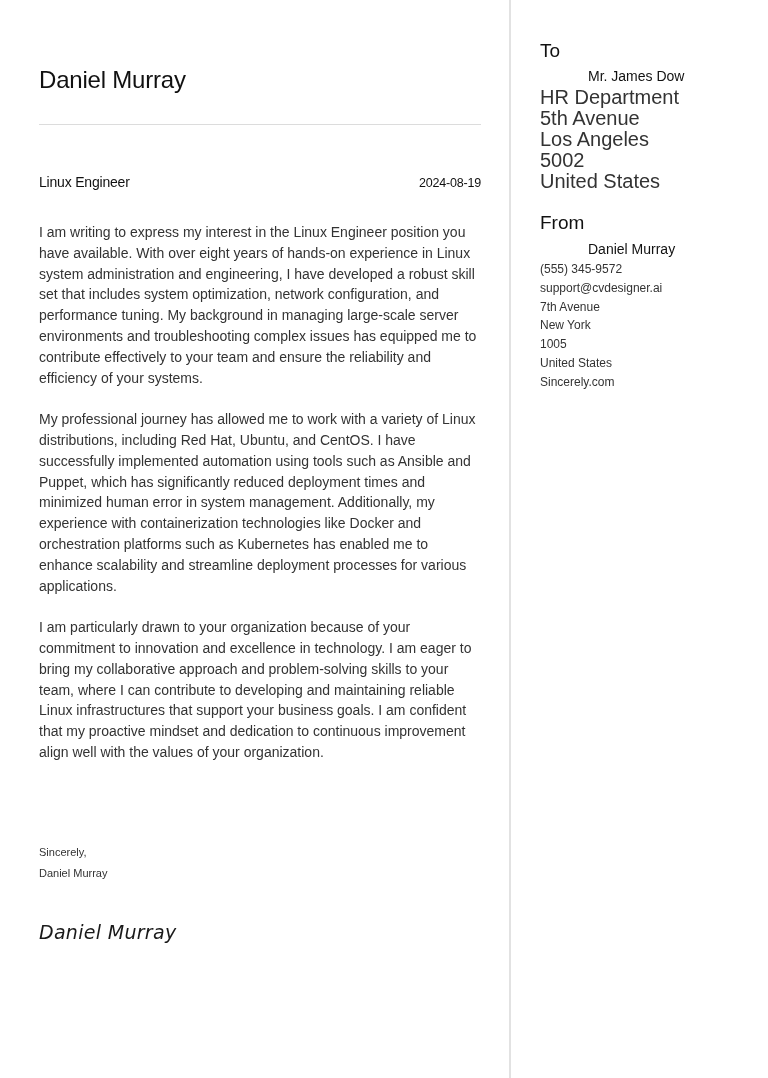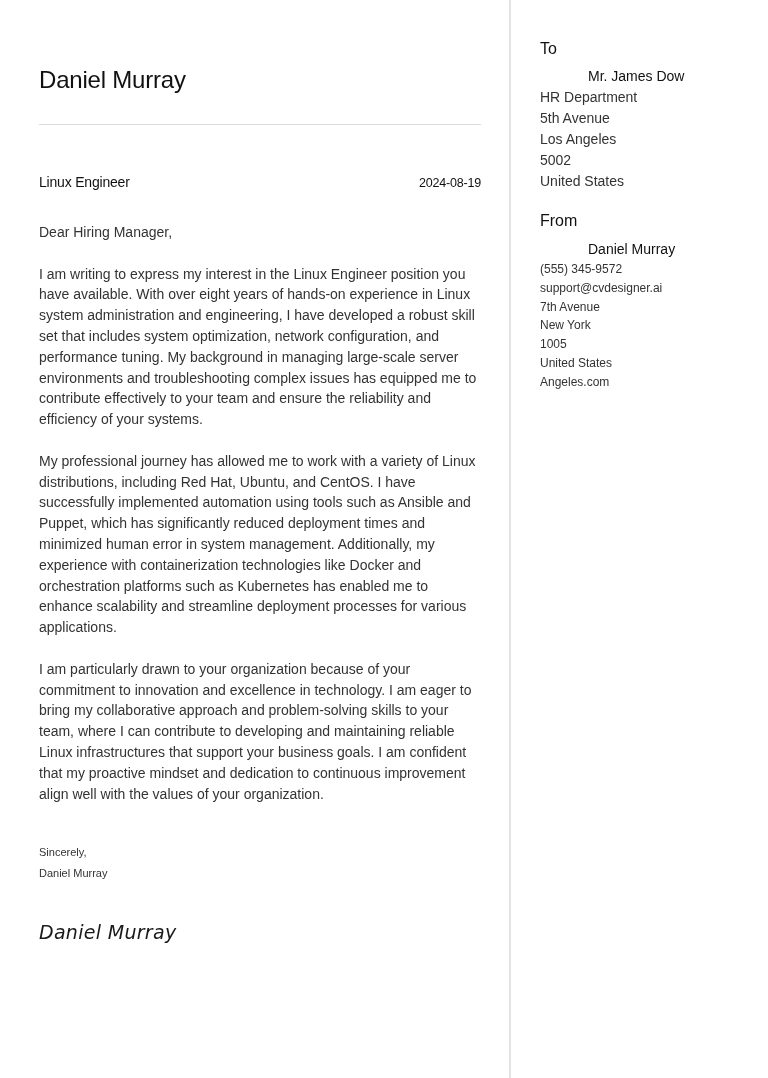--- a/index.html
+++ b/index.html
@@ -11,38 +11,37 @@
     .meta-row { position: absolute; top: 174px; left: 0; width: 442px; display: flex; justify-content: space-between; align-items: baseline; }
     .job-title { font-size: 14px; color: #111; letter-spacing: -0.2px; }
     .date { font-size: 12.5px; color: #111; letter-spacing: -0.2px; }
     .body-text { position: absolute; top: 222px; left: 0; width: 446px; font-size: 14px; line-height: 20.8px; color: #333; }
     .body-text p { margin: 0 0 20.8px 0; }
     .closing { position: absolute; top: 842px; left: 0; font-size: 11px; line-height: 21px; color: #333; }
     .signature { position: absolute; top: 921px; left: 0; font-size: 19px; color: #1a1a1a;
       font-family: "DejaVu Sans", sans-serif; font-style: italic; letter-spacing: 0.3px; }
     .divider { position: absolute; left: 509px; top: 0; width: 2px; height: 1078px; background: #e2e2e2; }
     .side { position: absolute; left: 540px; top: 0; width: 220px; }
-    .side-label { position: absolute; font-size: 16px; color: #111; }
+    .side-label { position: absolute; font-size: 19px; color: #111; }
     .side-block { position: absolute; }
     .side-name { font-size: 14px; color: #111; line-height: 21px; margin-left: 48px; }
-    .to-line { font-size: 14px; color: #333; line-height: 21px; }
+    .to-line { font-size: 20px; color: #333; line-height: 21px; }
     .from-line { font-size: 12px; color: #333; line-height: 18.8px; }
   </style>
 </head>
 <body>
 
 <div class="main">
   <h1 class="name">Daniel Murray</h1>
   <div class="rule"></div>
   <div class="meta-row">
     <span class="job-title">Linux Engineer</span>
     <span class="date">2024-08-19</span>
   </div>
   <div class="body-text">
-    <p>Dear Hiring Manager,</p>
     <p>I am writing to express my interest in the Linux Engineer position you have available. With over eight years of hands-on experience in Linux system administration and engineering, I have developed a robust skill set that includes system optimization, network configuration, and performance tuning. My background in managing large-scale server environments and troubleshooting complex issues has equipped me to contribute effectively to your team and ensure the reliability and efficiency of your systems.</p>
     <p>My professional journey has allowed me to work with a variety of Linux distributions, including Red Hat, Ubuntu, and CentOS. I have successfully implemented automation using tools such as Ansible and Puppet, which has significantly reduced deployment times and minimized human error in system management. Additionally, my experience with containerization technologies like Docker and orchestration platforms such as Kubernetes has enabled me to enhance scalability and streamline deployment processes for various applications.</p>
     <p>I am particularly drawn to your organization because of your commitment to innovation and excellence in technology. I am eager to bring my collaborative approach and problem-solving skills to your team, where I can contribute to developing and maintaining reliable Linux infrastructures that support your business goals. I am confident that my proactive mindset and dedication to continuous improvement align well with the values of your organization.</p>
   </div>
   <div class="closing">
     <div>Sincerely,</div>
     <div>Daniel Murray</div>
   </div>
   <div class="signature">Daniel Murray</div>
 </div>
@@ -62,15 +61,15 @@
 
   <div class="side-label" style="top:212px;">From</div>
   <div class="side-block" style="top:239px;">
     <div class="side-name">Daniel Murray</div>
     <div class="from-line">(555) 345-9572</div>
     <div class="from-line">support@cvdesigner.ai</div>
     <div class="from-line">7th Avenue</div>
     <div class="from-line">New York</div>
     <div class="from-line">1005</div>
     <div class="from-line">United States</div>
-    <div class="from-line">Angeles.com</div>
+    <div class="from-line">Sincerely.com</div>
   </div>
 </div>
 
 </body></html>

